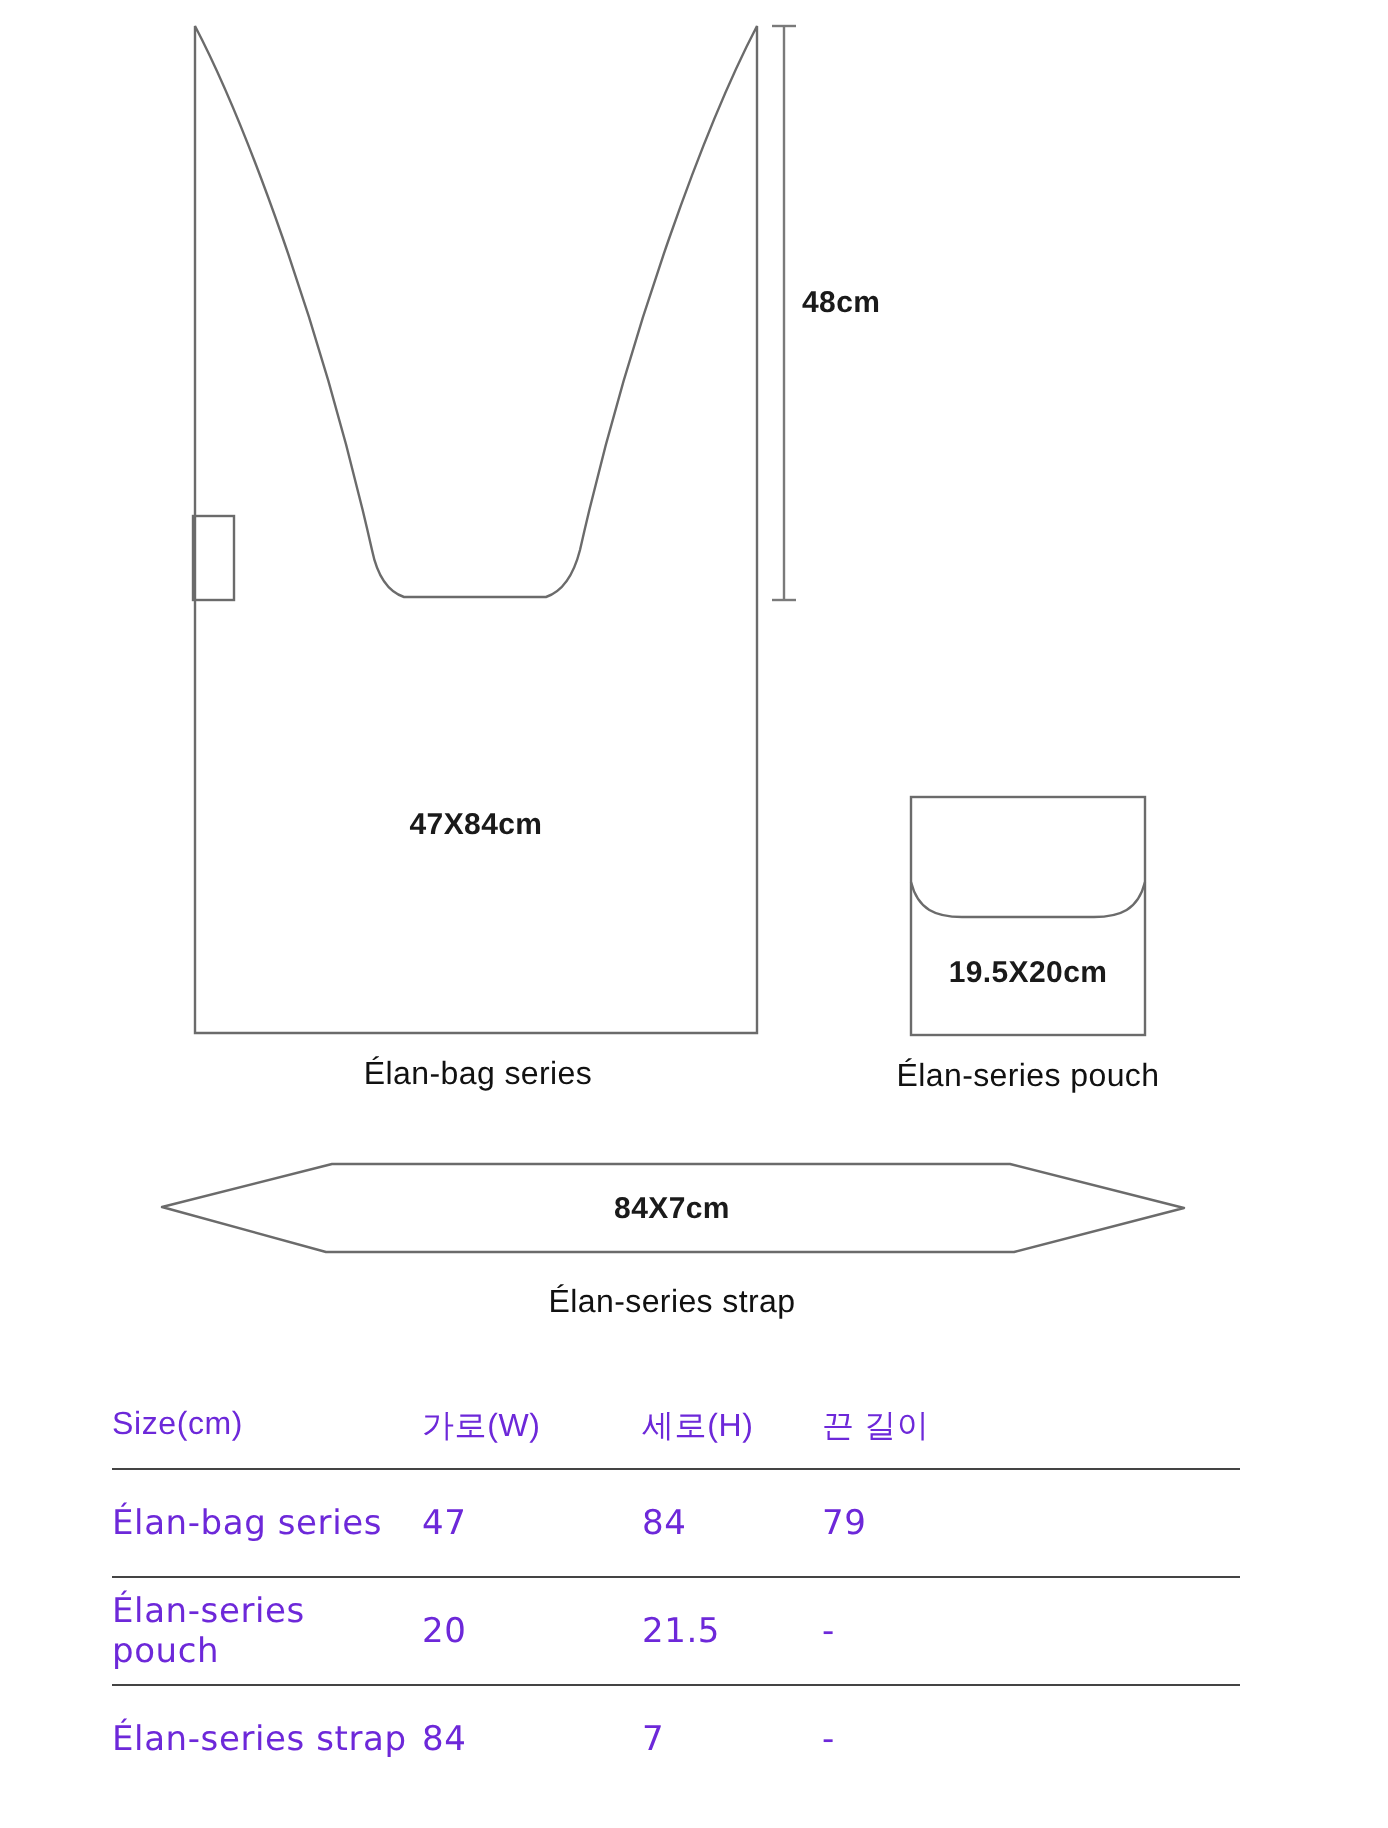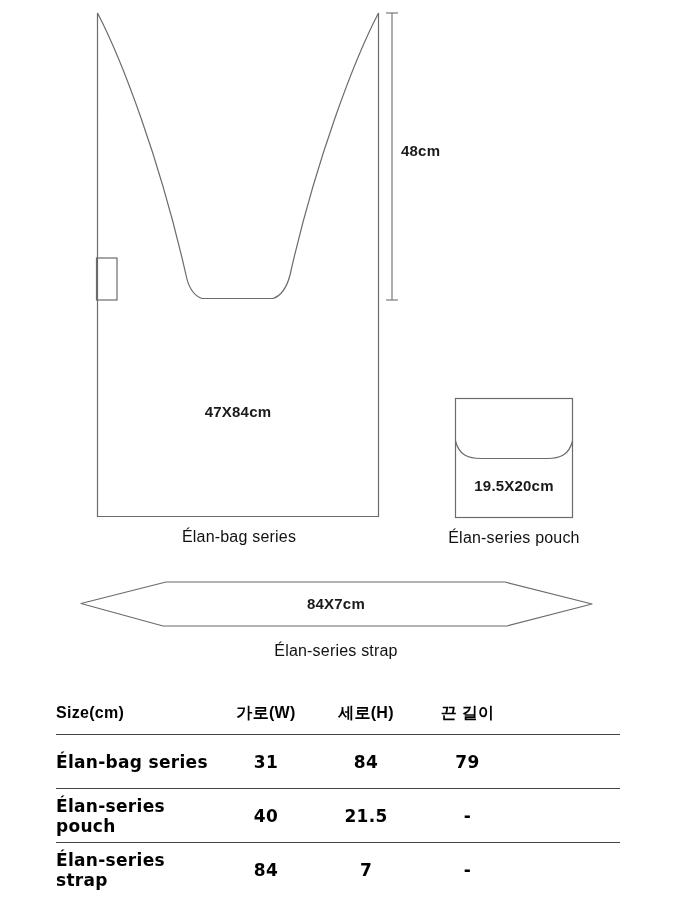--- a/index.html
+++ b/index.html
@@ -17,34 +17,34 @@
   .caption{
     font-family:"Liberation Sans",sans-serif;font-size:16px;font-weight:400;
     fill:#111111;letter-spacing:0.2px;
   }
   
   .size-table{
     position:absolute;left:56px;top:692px;width:564px;
     border-collapse:collapse;table-layout:fixed;
   }
   .size-table th,.size-table td{
-    padding:0;margin:0;font-weight:700;vertical-align:middle;color:#000000;
+    padding:0;margin:0;font-weight:400;vertical-align:middle;color:#6d28d9;
   }
   .size-table thead th{
     font-size:16px;height:42px;letter-spacing:0.3px;
     border-bottom:1px solid #444444;
   }
   .size-table tbody td{
     font-family:"DejaVu Sans","Liberation Sans",sans-serif;
     font-size:17px;height:53px;letter-spacing:0.3px;
   }
   .size-table tbody tr{border-bottom:1px solid #444444;}
   .size-table tbody tr:last-child{border-bottom:none;}
   .col-name,.size-table .left{text-align:left;}
-  .size-table .center{text-align:center;}
+  .size-table .center{text-align:left;}
 </style>
 </head>
 <body>
 
 <div id="stage">
 
   <svg width="694" height="680" viewBox="0 0 694 680">
 
     <path class="outline" d="M 97.5,13
          L 97.5,516.5
@@ -99,28 +99,28 @@
         <th class="left">Size(cm)</th>
         <th class="center">가로(W)</th>
         <th class="center">세로(H)</th>
         <th class="center">끈 길이</th>
         <th></th>
       </tr>
     </thead>
     <tbody>
       <tr>
         <td class="left">Élan-bag series</td>
-        <td class="center">31</td>
+        <td class="center">47</td>
         <td class="center">84</td>
         <td class="center">79</td>
         <td></td>
       </tr>
       <tr>
         <td class="left">Élan-series pouch</td>
-        <td class="center">40</td>
+        <td class="center">20</td>
         <td class="center">21.5</td>
         <td class="center">-</td>
         <td></td>
       </tr>
       <tr>
         <td class="left">Élan-series strap</td>
         <td class="center">84</td>
         <td class="center">7</td>
         <td class="center">-</td>
         <td></td>

